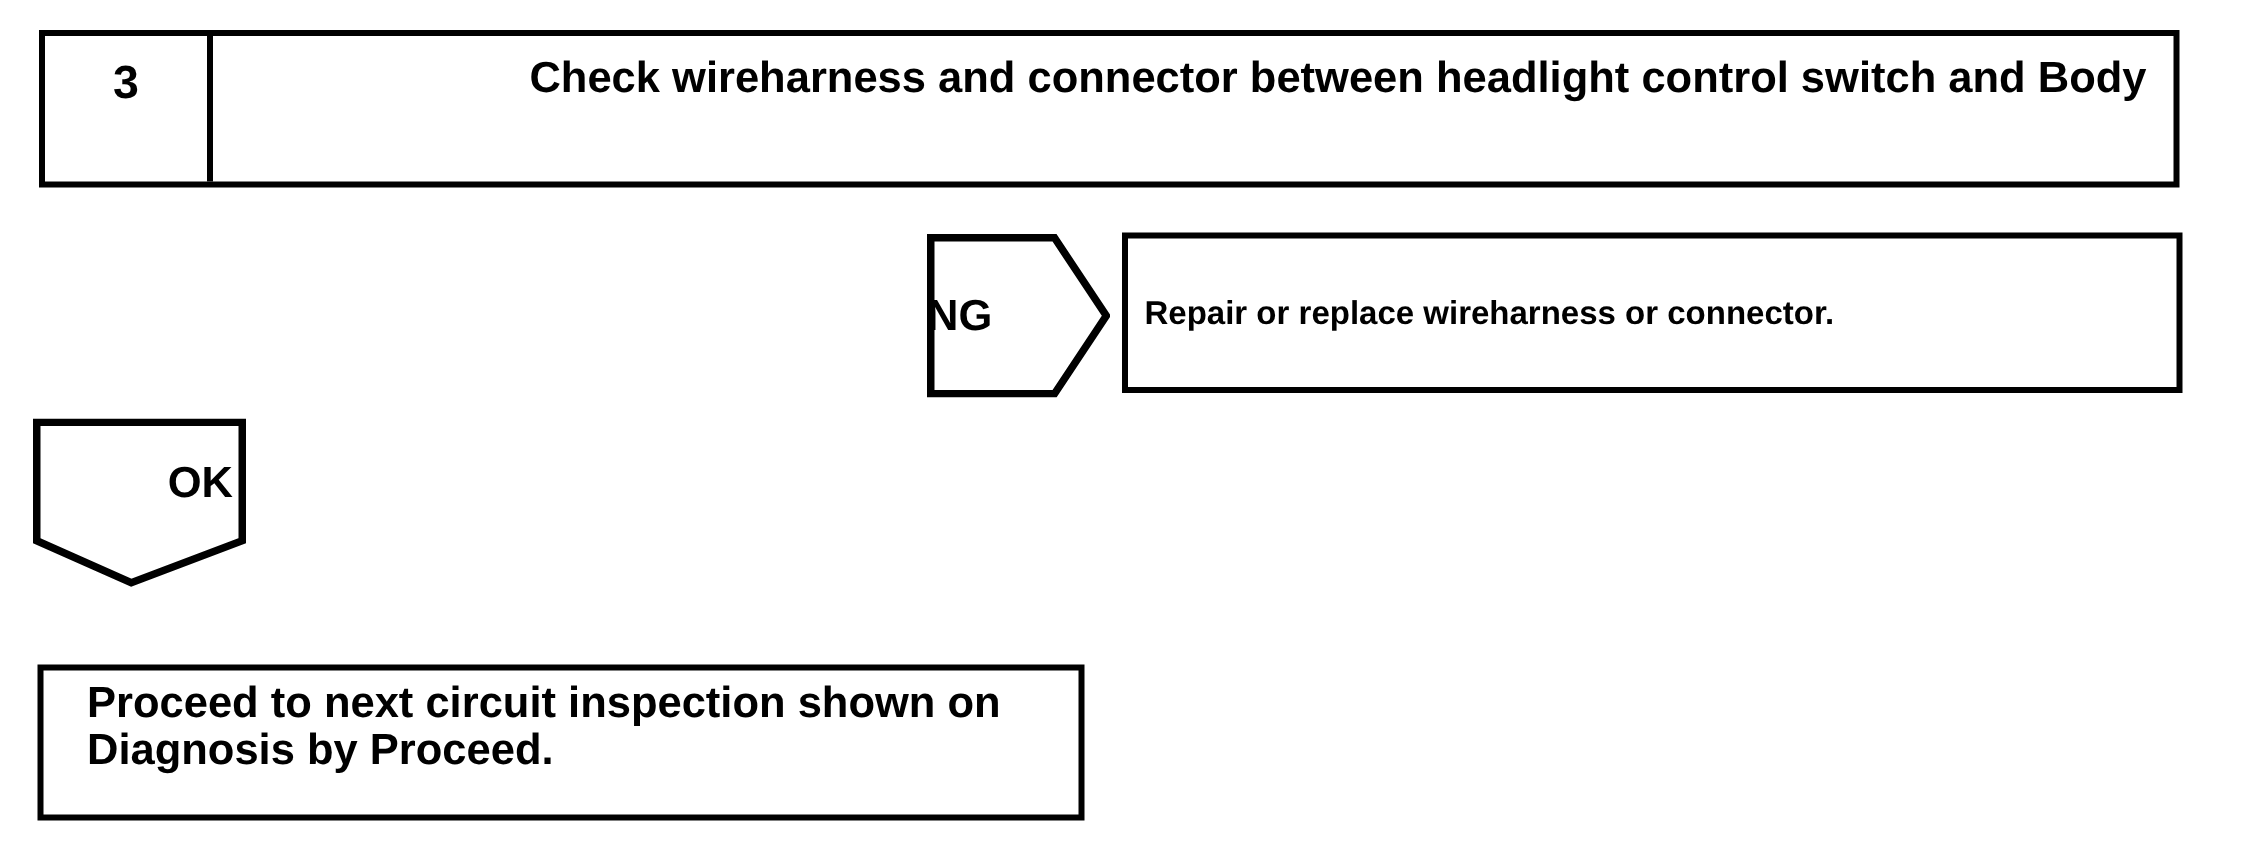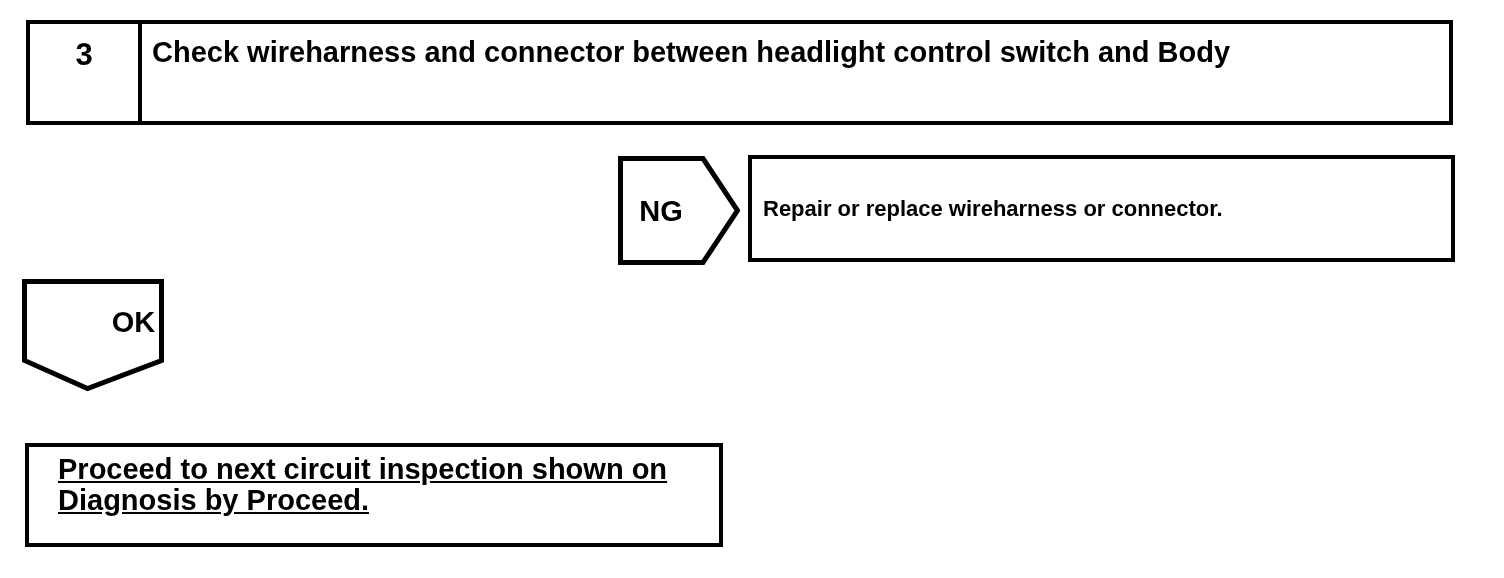--- a/index.html
+++ b/index.html
@@ -31,34 +31,35 @@
     text-align: center;
     padding-top: 13px;
     font-size: 31px;
     flex: 0 0 auto;
   }
   .step-text-cell {
     flex: 1 1 auto;
     padding: 13px 18px 0 10px;
     font-size: 29px;
     line-height: 30px;
+    text-align: right;
   }
 
   
   .ng-shape {
     position: absolute;
     left: 618px; top: 156px;
     width: 122px; height: 109px;
   }
   .ng-shape svg, .ok-shape svg { display: block; }
   .ng-shape .shape-label {
     position: absolute;
     left: 0; top: 39px;
     width: 86px;
-    text-align: center;
+    text-align: left;
     font-size: 29px;
     line-height: 32px;
   }
 
   
   .ng-box {
     position: absolute;
     left: 748px; top: 155px;
     width: 707px; height: 107px;
     border: 4px solid #000;
@@ -88,21 +89,20 @@
   
   .ok-box {
     position: absolute;
     left: 25px; top: 443px;
     width: 698px; height: 104px;
     border: 4px solid #000;
     box-sizing: border-box;
     padding: 7px 10px 0 29px;
     font-size: 29px;
     line-height: 31px;
-    text-decoration: underline;
   }
 </style>
 </head>
 <body>
 
 <div class="canvas">
 
   <div class="step-table">
     <div class="step-num-cell">3</div>
     <div class="step-text-cell">

